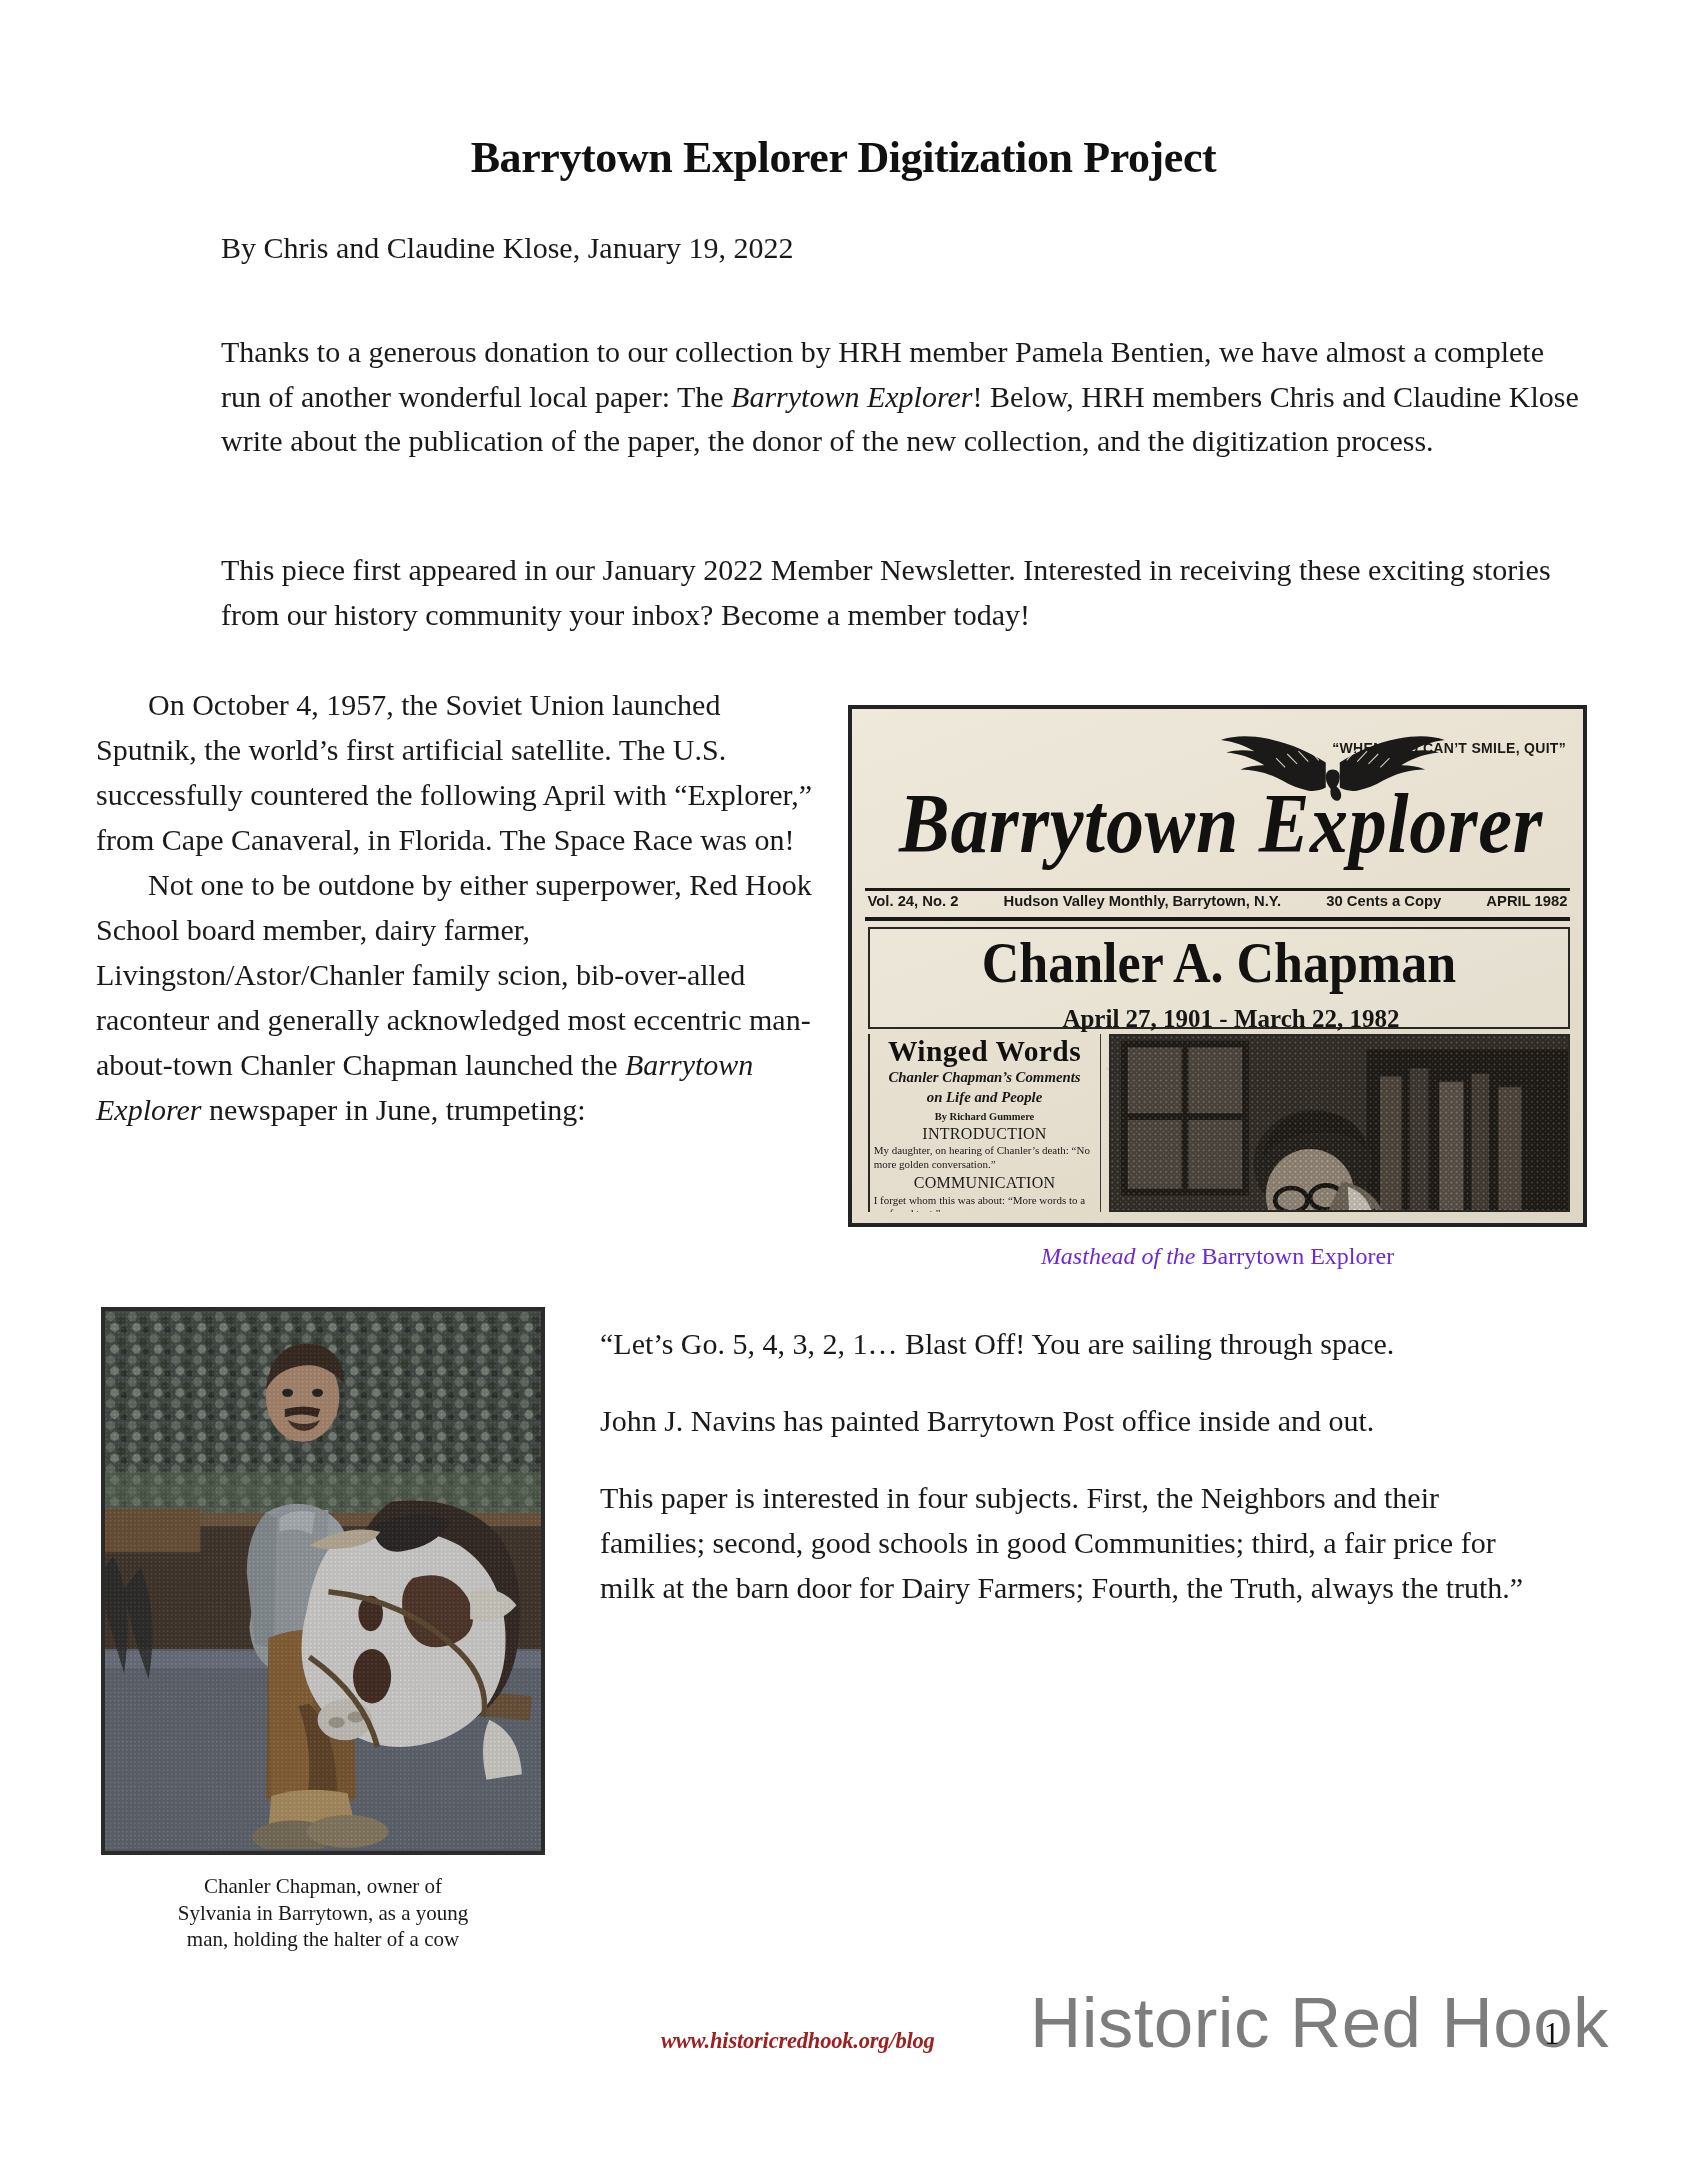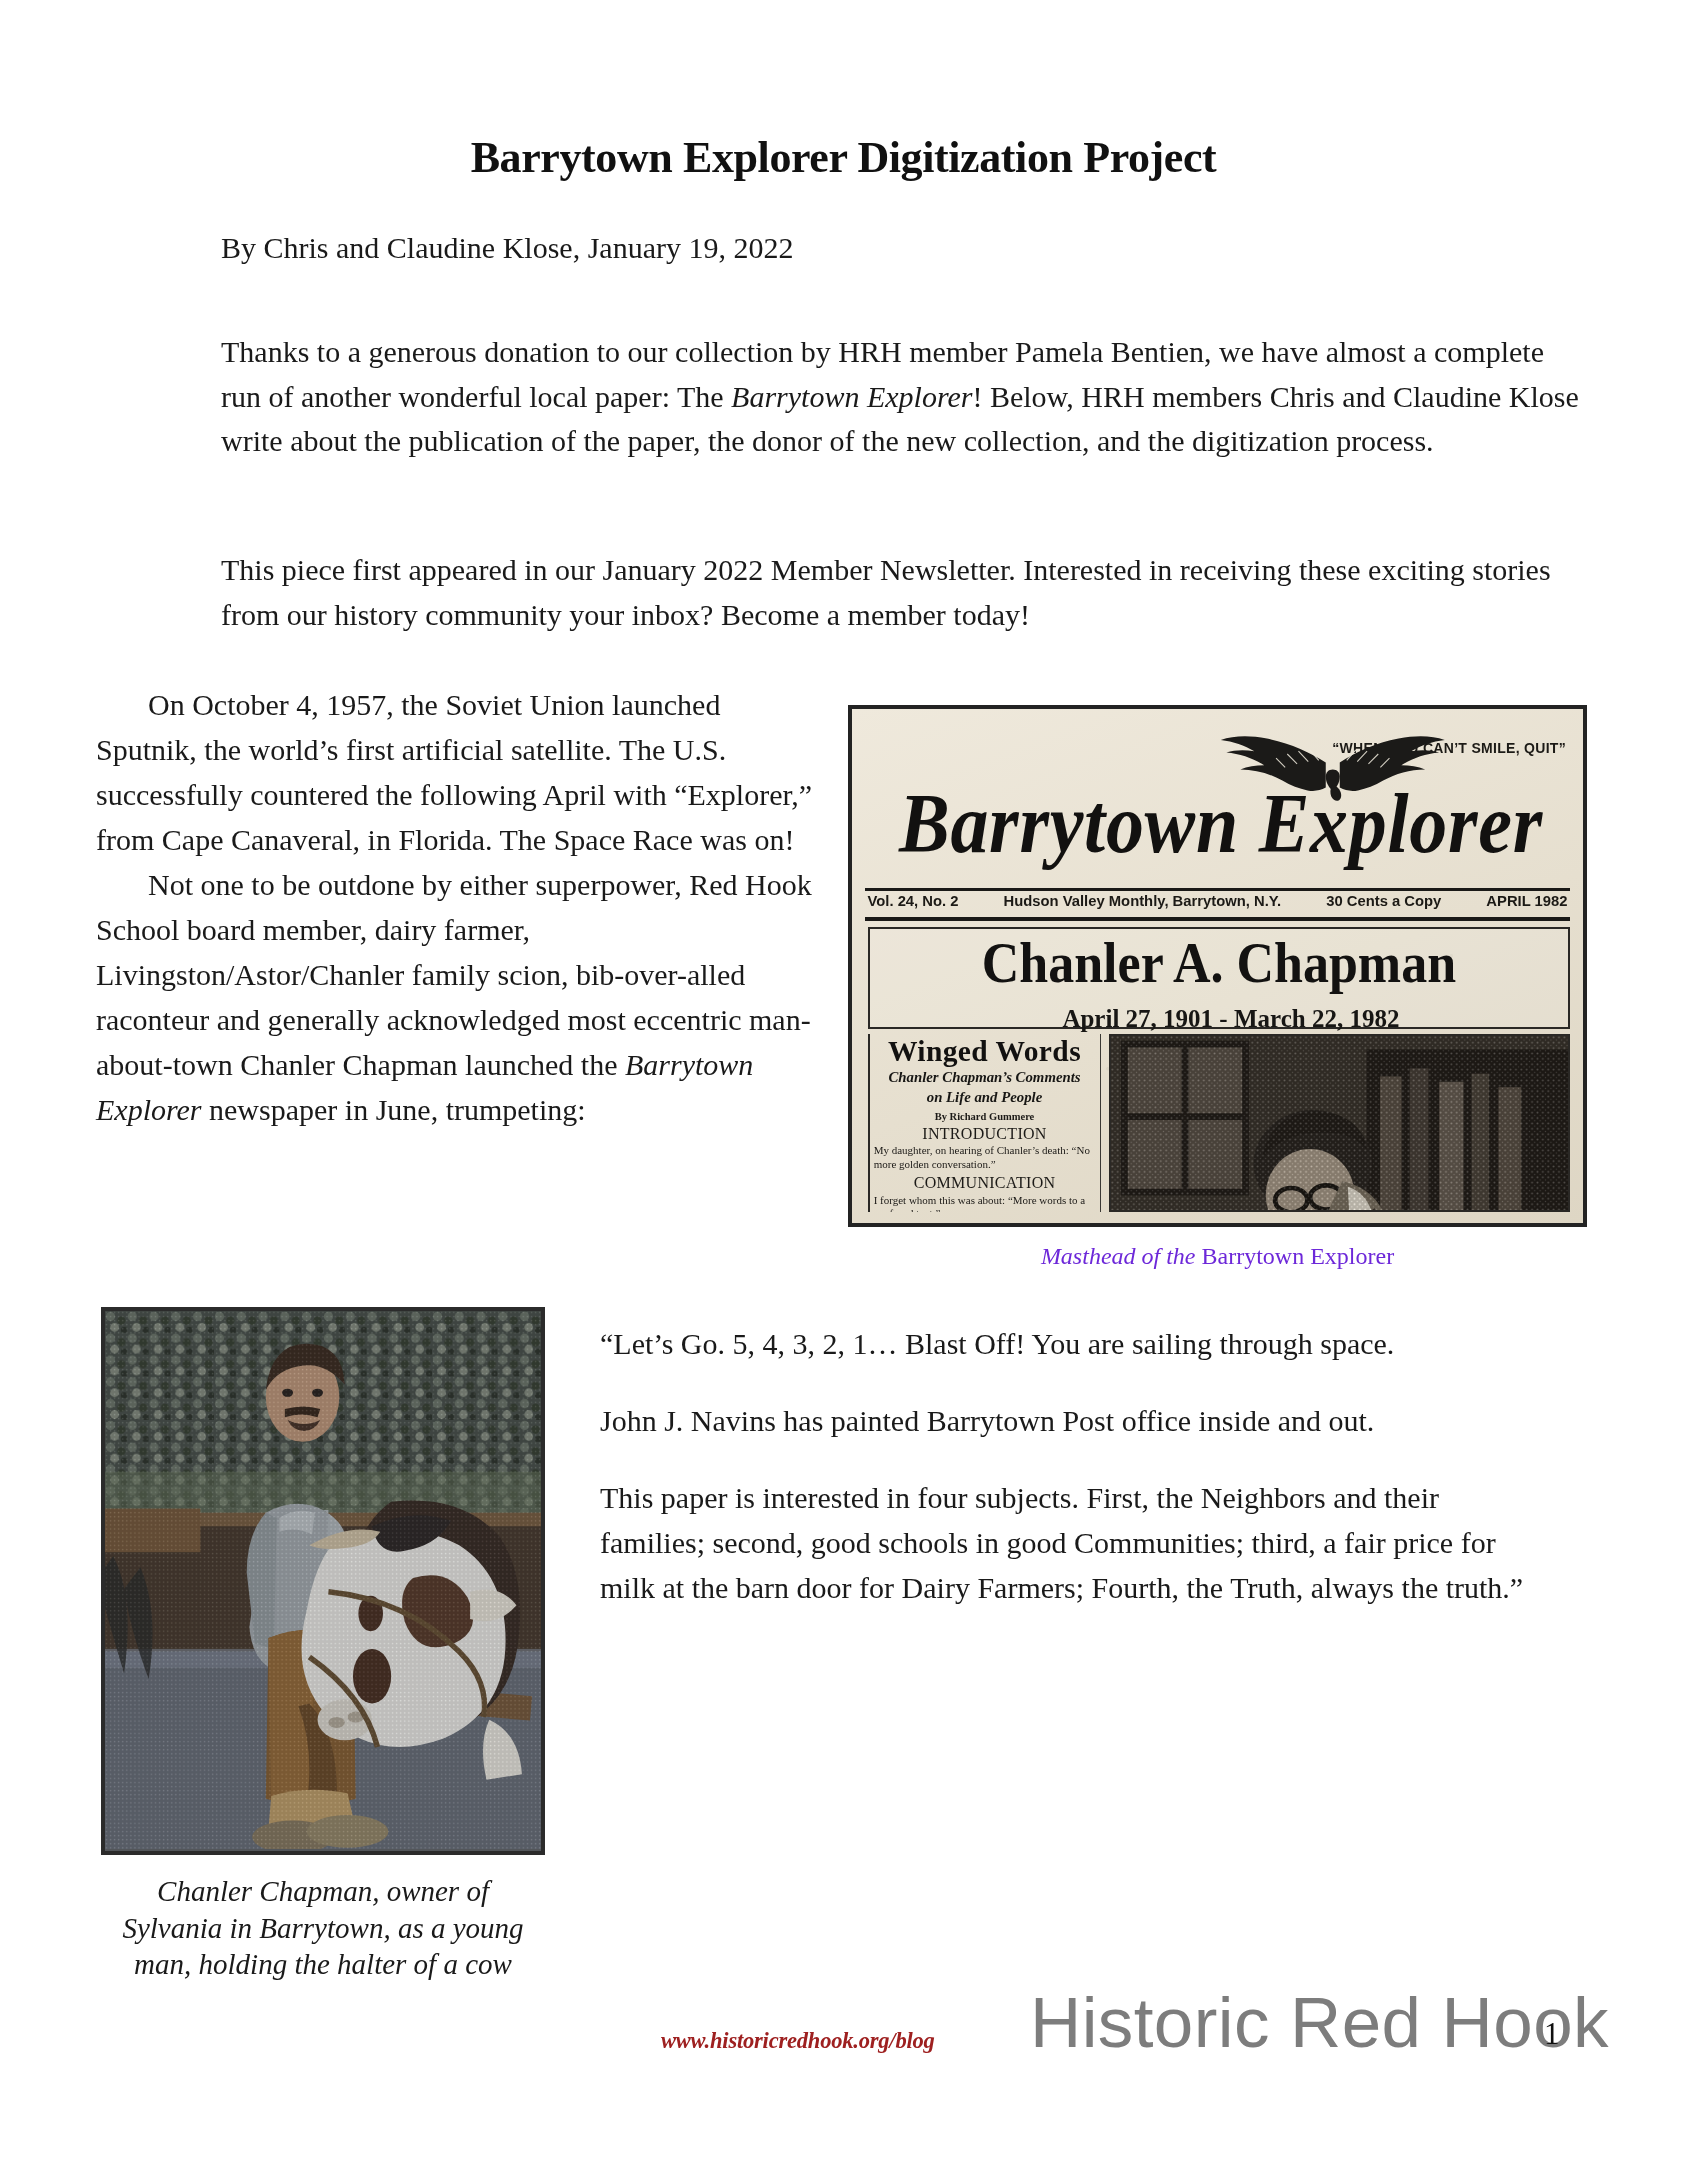--- a/index.html
+++ b/index.html
@@ -256,22 +256,21 @@
     border: 4.9px solid #2b2b2b;
     box-sizing: border-box;
     position: relative;
     overflow: hidden;
     background: #53565a;
   }
   .photo-scene { position: absolute; inset: 0; }
   .photo-caption {
     margin-top: 18.3px;
     text-align: center;
-    font-style: italic;
-    font-size: 29px;
+    font-size: 21px;
     line-height: 1.26;
     color: #1a1a1a;
   }
 
   
   .col-right-text {
     position: absolute;
     left: 588px; top: 1321px;
     width: 949px;
     font-size: 30px;

